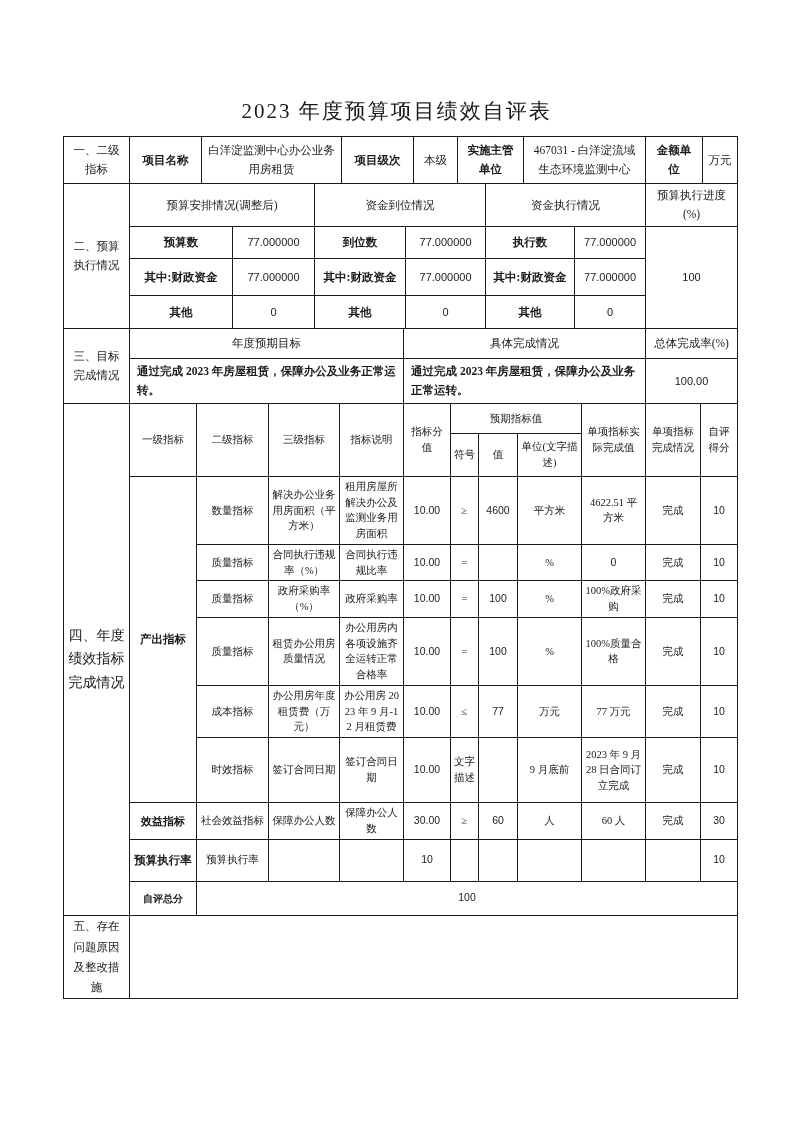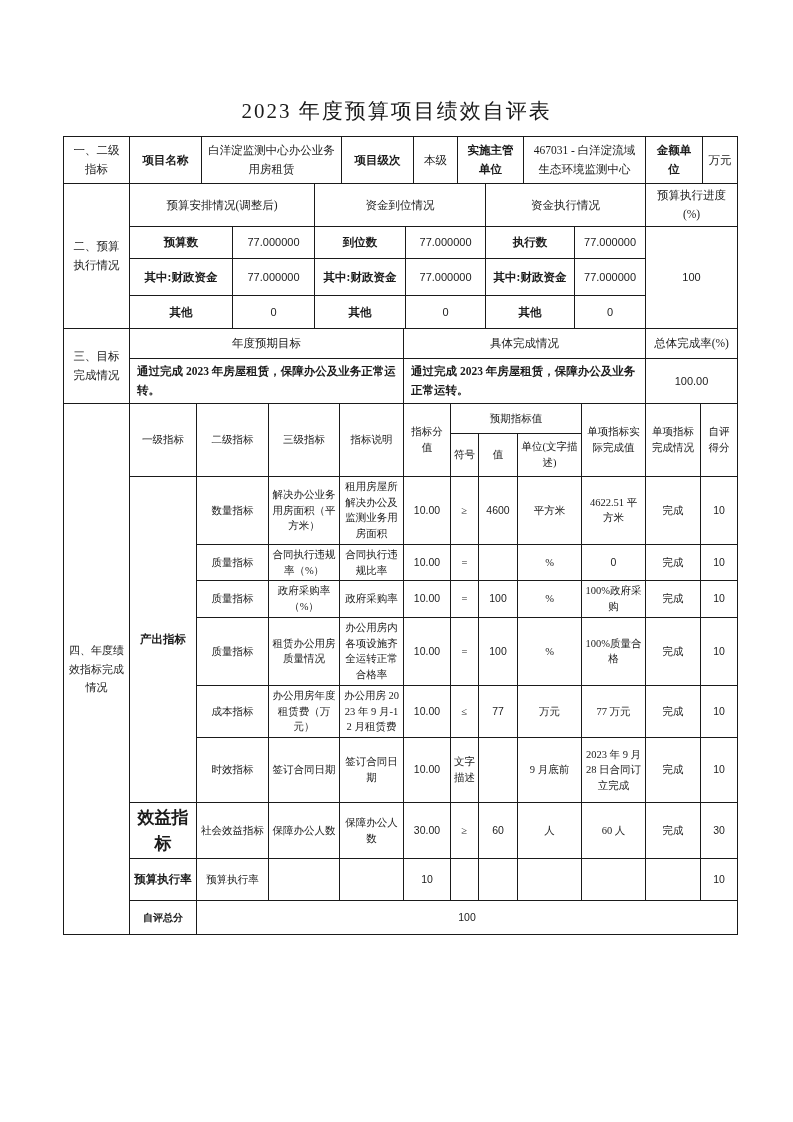--- a/index.html
+++ b/index.html
@@ -132,21 +132,21 @@
           <col style="width:47px">
           <col style="width:28px">
           <col style="width:39px">
           <col style="width:64px">
           <col style="width:64px">
           <col style="width:55px">
           <col style="width:37px">
         </colgroup>
       <tbody>
           <tr style="height:30px">
-        <td class="lbl" rowspan="11" style="font-size:11px;line-height:1.7">四、年度绩效指标完成情况</td>
+        <td class="lbl" rowspan="11" style="font-size:14px;line-height:1.7">四、年度绩效指标完成情况</td>
         <td rowspan="2">一级指标</td>
         <td rowspan="2">二级指标</td>
         <td rowspan="2">三级指标</td>
         <td rowspan="2">指标说明</td>
         <td rowspan="2">指标分值</td>
         <td colspan="3">预期指标值</td>
         <td rowspan="2">单项指标实际完成值</td>
         <td rowspan="2">单项指标完成情况</td>
         <td rowspan="2">自评得分</td>
       </tr>
@@ -222,21 +222,21 @@
         <td>签订合同日期</td>
         <td class="num">10.00</td>
         <td>文字描述</td>
         <td class="num"></td>
         <td>9 月底前</td>
         <td>2023 年 9 月 28 日合同订立完成</td>
         <td>完成</td>
         <td class="num">10</td>
       </tr>
       <tr style="height:33px">
-        <td class="b" style="font-size:17px">效益指标</td>
+        <td class="b" style="font-size:11px">效益指标</td>
         <td>社会效益指标</td>
         <td>保障办公人数</td>
         <td>保障办公人数</td>
         <td class="num">30.00</td>
         <td>≥</td>
         <td class="num">60</td>
         <td>人</td>
         <td>60 人</td>
         <td>完成</td>
         <td class="num">30</td>
@@ -254,16 +254,28 @@
         <td></td>
         <td class="num">10</td>
       </tr>
       <tr style="height:34px">
         <td class="b" style="font-size:10px">自评总分</td>
         <td class="num" colspan="10">100</td>
       </tr>
     </tbody>
       </table>
 
+    <table>
+      <colgroup>
+          <col style="width:66px">
+          <col style="width:608px">
+        </colgroup>
+      <tbody>
+          <tr class="s5row" style="height:83px">
+        <td class="lbl">五、存在问题原因及整改措施</td>
+        <td></td>
+      </tr>
+    </tbody>
+      </table>
 
 
   </div>
 </div>
 
 </body></html>

